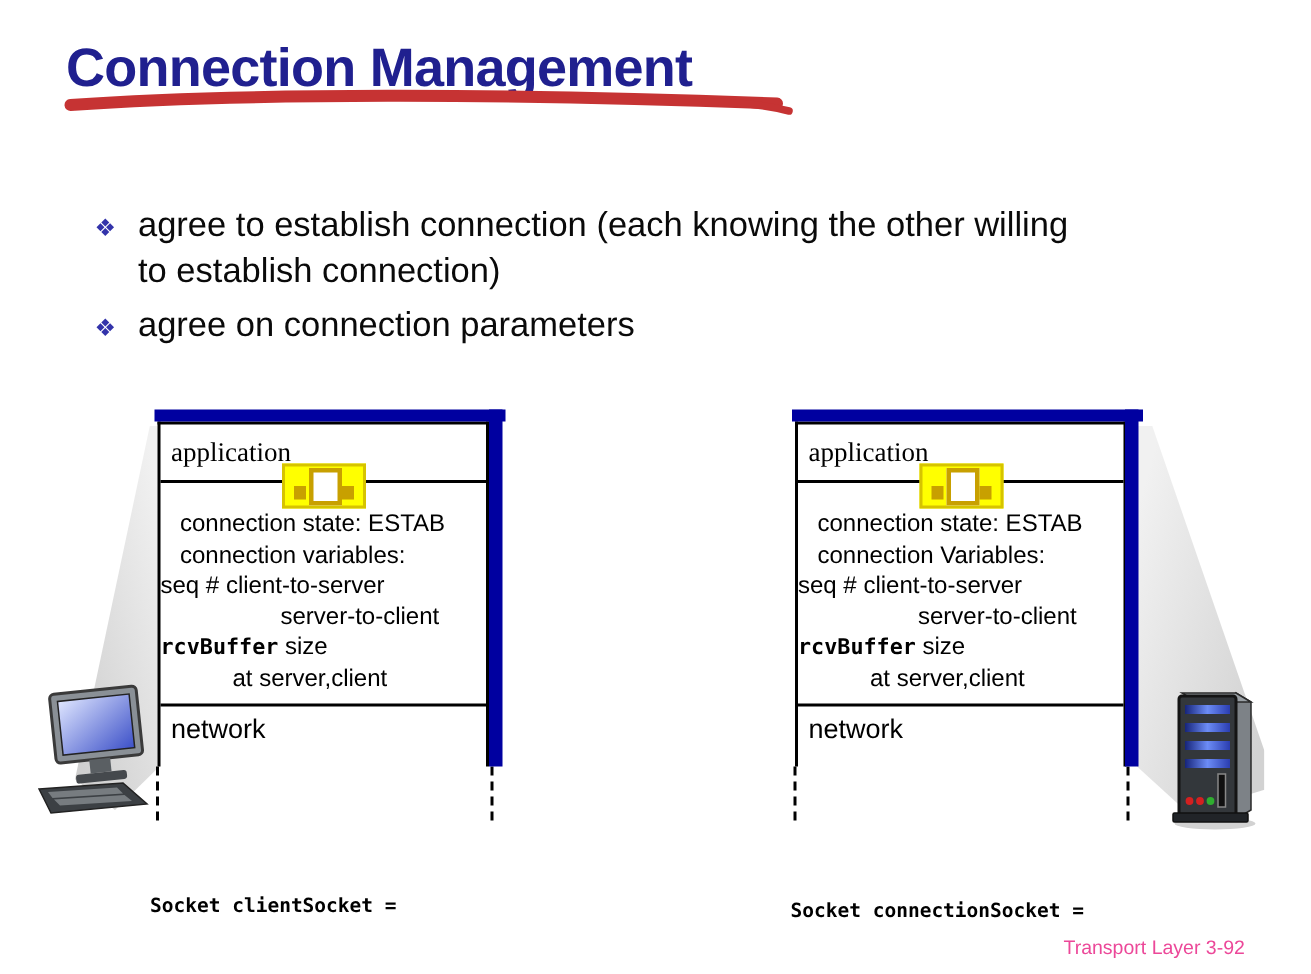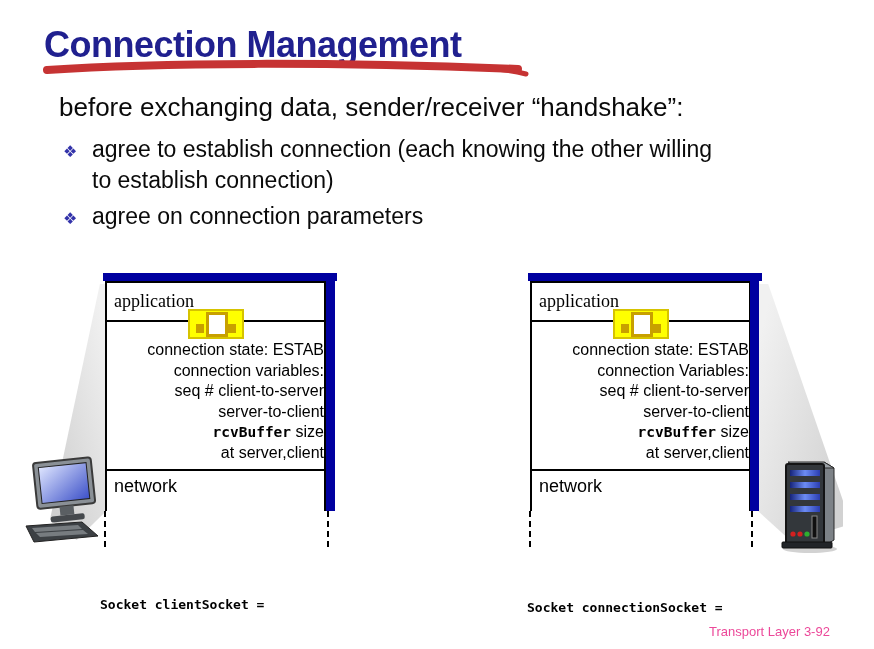--- a/index.html
+++ b/index.html
@@ -1,17 +1,17 @@
 <!DOCTYPE html>
 <html><head>
 <meta charset="utf-8">
 <style>
   html,body{margin:0;padding:0;background:#fff;}
   .slide{position:relative;width:874px;height:649px;background:#fff;overflow:hidden;
-         font-family:"Liberation Sans",sans-serif;color:#000;text-align:right;}
+         font-family:"Liberation Sans",sans-serif;color:#000;}
 
   .title{position:absolute;left:44px;top:24px;font-size:36px;font-weight:600;
          color:#20208F;letter-spacing:-0.5px;white-space:nowrap;}
   .underline{position:absolute;left:40px;top:58px;}
 
   .intro{position:absolute;left:59px;top:92px;font-size:26px;font-weight:500;
          white-space:nowrap;color:#0a0a0a;}
 
   .bullet-marker{position:absolute;font-size:16px;color:#3333AA;}
   .bullet-line{position:absolute;left:92px;font-size:23px;font-weight:500;
@@ -46,21 +46,21 @@
   .socket{position:absolute;top:26px;left:50%;transform:translateX(-50%);
           width:52px;height:26px;background:#FFFF00;border:2px solid #D6C300;z-index:4;}
   .sock-door{position:absolute;left:16px;top:1px;width:16px;height:19px;
              background:#fff;border:3px solid #C8A000;}
   .sock-sq{position:absolute;bottom:4px;width:8px;height:9px;background:#C8A000;}
   .sock-sq.lft{left:6px;} .sock-sq.rgt{right:6px;}
 
   .states{position:absolute;top:57px;left:0;width:100%;font-size:16px;line-height:20.5px;}
   .sline{white-space:nowrap;}
   .ind0{padding-left:13px;} .ind1{} .ind2{padding-left:80px;}
-  .ind1b{padding-left:32px;}
+  .ind1b{padding-left:48px;}
   .mono{font-family:"DejaVu Sans Mono",monospace;font-weight:bold;font-size:14.5px;}
 
   .dash{position:absolute;top:511px;height:36px;width:0;
         border-left:2px dashed #000;z-index:2;}
 
   .hosticon{position:absolute;z-index:5;}
   .pc-icon{left:20px;top:452px;}
   .server-icon{left:780px;top:458px;}
 
   .code{position:absolute;font-family:"DejaVu Sans Mono",monospace;font-weight:bold;
@@ -77,21 +77,20 @@
 <body>
 
 <div class="slide">
 
   <div class="title">Connection Management</div>
   <svg class="underline" width="500" height="20" viewBox="0 0 500 20">
     <path d="M7 12 C 120 4, 300 4, 478 11" stroke="#C63333" stroke-width="8" fill="none" stroke-linecap="round"></path>
     <path d="M430 10 C 455 10, 470 12, 486 16" stroke="#C63333" stroke-width="5" fill="none" stroke-linecap="round"></path>
   </svg>
 
-  <div class="intro">before exchanging data, sender/receiver “handshake”:</div>
 
   <span class="bullet-marker bm1">❖</span>
   <div class="bullet-line bl1b">to establish connection)</div>
   <div class="bullet-line bl1a">agree to establish connection (each knowing the other willing</div>
 
   <span class="bullet-marker bm2">❖</span>
   <div class="bullet-line bl2">agree on connection parameters</div>
 
   <div class="beam beam-left"></div>
   <div class="beam beam-right"></div>

